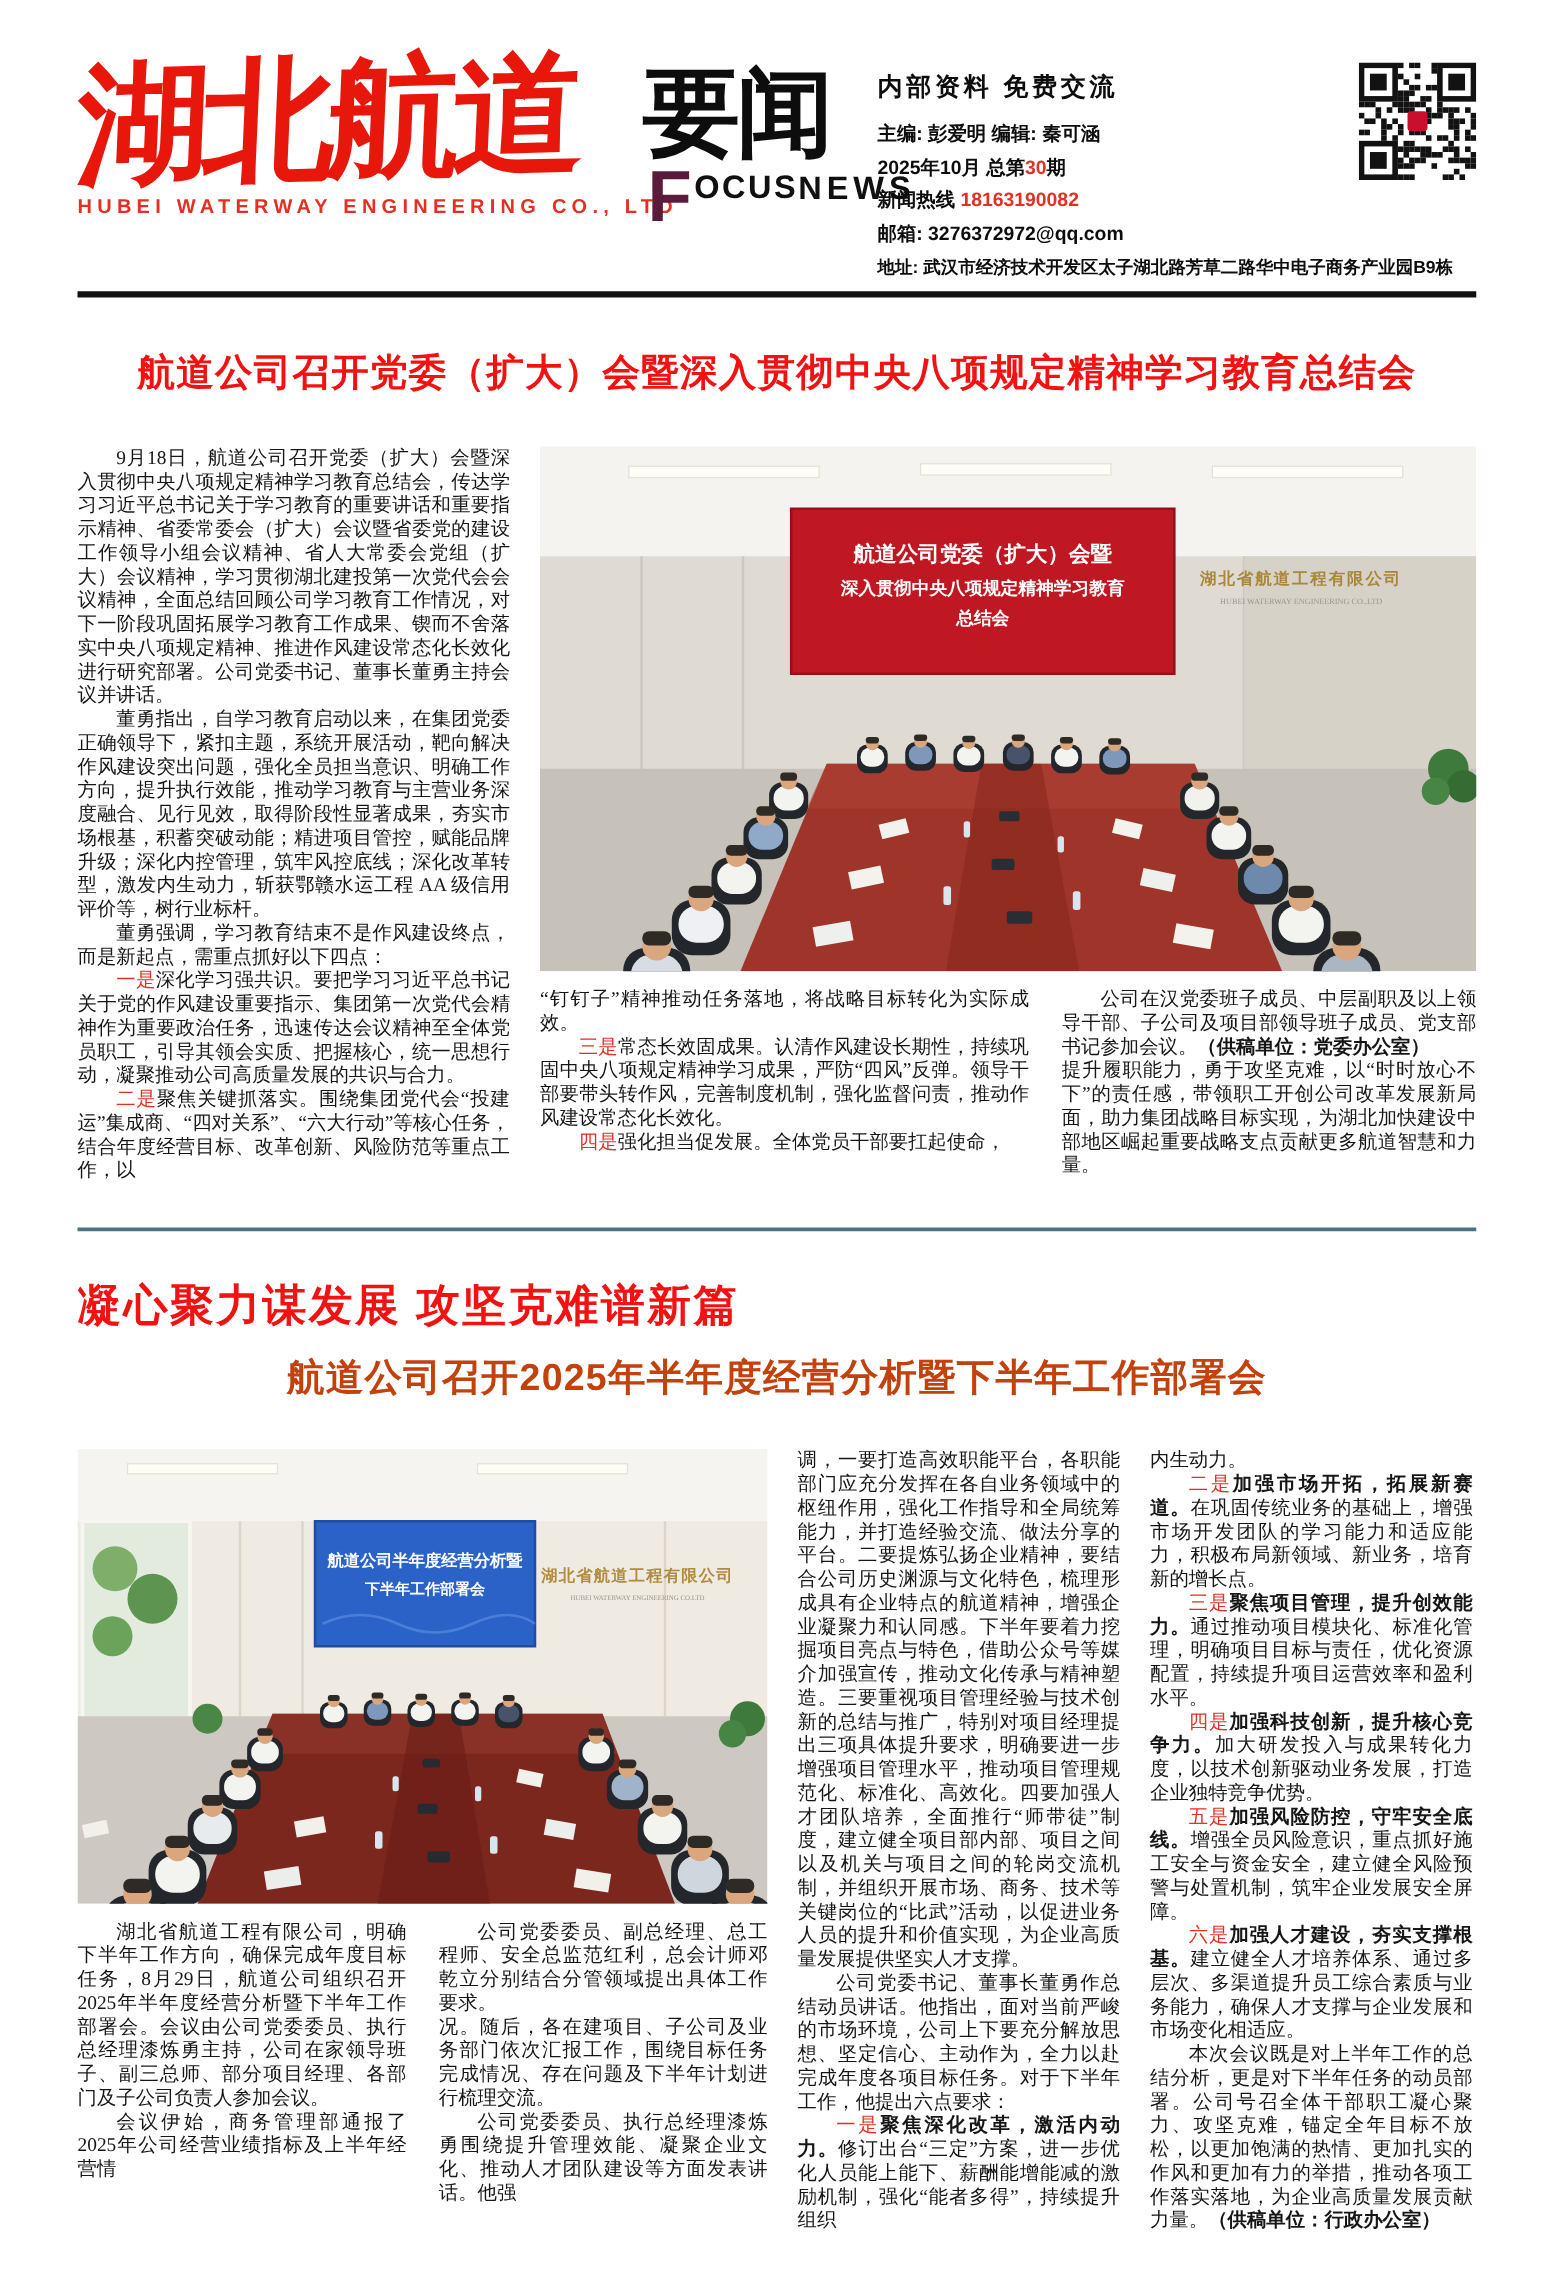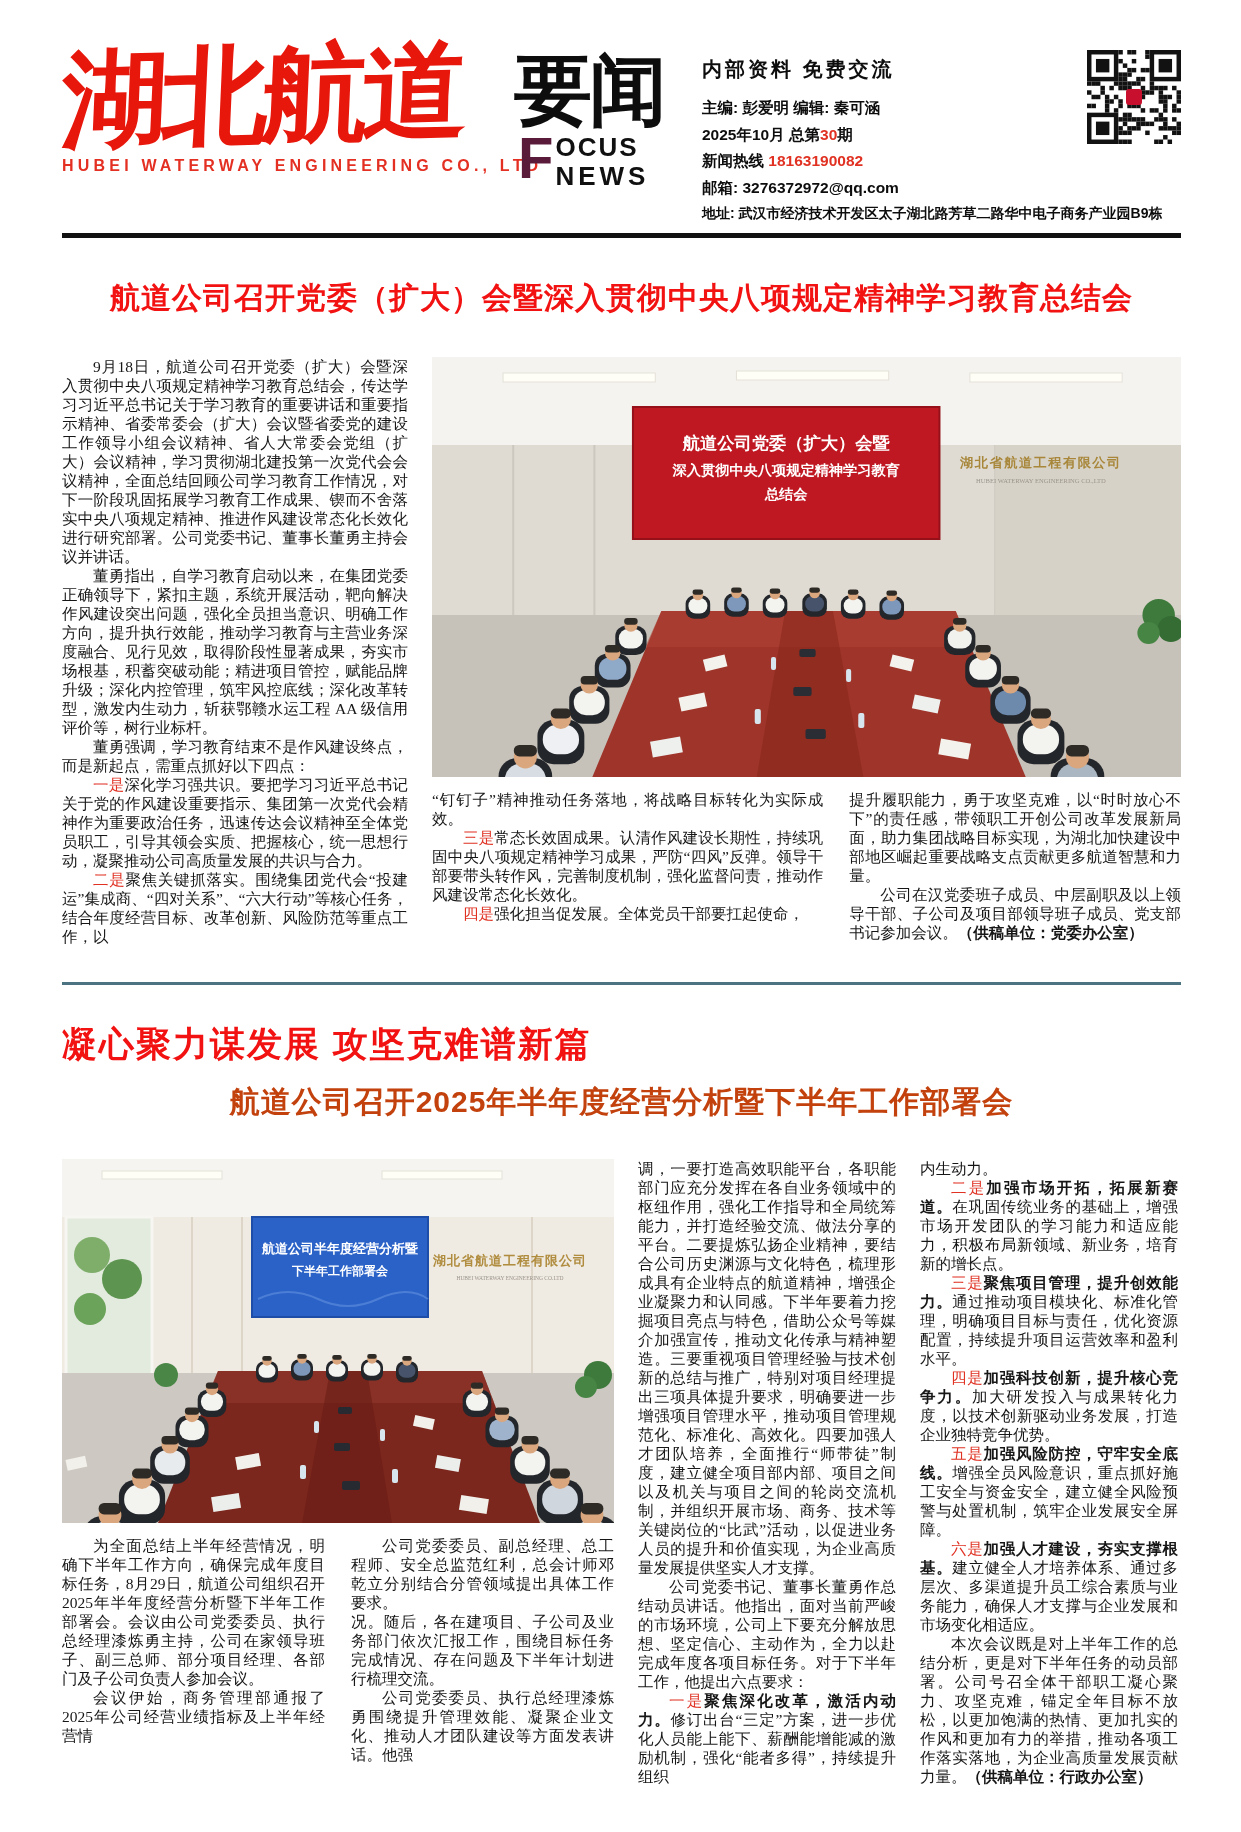--- a/index.html
+++ b/index.html
@@ -12,21 +12,21 @@
   .logo-zh{font-size:106px;line-height:.95;font-weight:900;color:#e8170c;
            letter-spacing:-6px;transform:rotate(-1.5deg) skewX(-4deg);white-space:nowrap;}
   .logo-en{color:#e43023;font-size:16px;letter-spacing:4.2px;margin-top:10px;
            font-family:"Liberation Sans",sans-serif;font-weight:700;white-space:nowrap;}
   .logo-wrap{width:452px;flex:none;}
   .section-wrap{width:170px;flex:none;margin-top:6px;}
   .section-zh{font-size:78px;font-weight:900;letter-spacing:-3px;line-height:1;color:#0d0d0d;}
   .focus-en{display:flex;align-items:flex-start;margin-top:4px;margin-left:4px;
             font-family:"Liberation Sans",sans-serif;}
   .f-big{font-size:58px;line-height:.82;color:#5a1b3b;font-weight:800;}
-  .f-col{display:flex;flex-direction:column;margin-left:2px;}
+  .f-col{display:flex;flex-direction:row;margin-left:2px;align-items:center;}
   .f-ocus{font-size:26px;font-weight:800;letter-spacing:2px;line-height:1;color:#101010;}
   .f-news{font-size:26px;font-weight:800;letter-spacing:4px;line-height:1;margin-top:3px;color:#101010;}
   .info-wrap{flex:1;margin-left:18px;margin-top:10px;position:relative;
              font-family:"Liberation Sans",sans-serif;font-weight:700;}
   .notice{font-size:20px;letter-spacing:3px;margin-bottom:12px;color:#0d0d0d;}
   .meta{font-size:15.5px;line-height:1.72;color:#0d0d0d;width:calc(100% - 108px);}
   .addr{font-size:14px;margin-top:3px;color:#0d0d0d;white-space:nowrap;}
   .red{color:#e03122;}
   .qr{position:absolute;top:-6px;right:0;width:94px;height:94px;}
   .black-rule{height:5px;background:#111;margin-top:10px;}
@@ -354,22 +354,22 @@
                 <rect x="624.6" y="388" width="22.799999999999997" height="11.399999999999999" rx="5.4" fill="#2e2a26"></rect>
               </g>
           </svg>
           <div class="a1-cols">
             <div class="a1-col2 body-text">
                 <p class="para noindent"><span>“钉钉子”精神推动任务落地，将战略目标转化为实际成效。</span></p>
                 <p class="para"><span class="red">三是</span><span>常态长效固成果。认清作风建设长期性，持续巩固中央八项规定精神学习成果，严防“四风”反弹。领导干部要带头转作风，完善制度机制，强化监督问责，推动作风建设常态化长效化。</span></p>
                 <p class="para"><span class="red">四是</span><span>强化担当促发展。全体党员干部要扛起使命，</span></p>
               </div>
             <div class="a1-col3 body-text">
+                <p class="para"><span>公司在汉党委班子成员、中层副职及以上领导干部、子公司及项目部领导班子成员、党支部书记参加会议。</span><span class="bold">（供稿单位：党委办公室）</span></p>
                 <p class="para noindent"><span>提升履职能力，勇于攻坚克难，以“时时放心不下”的责任感，带领职工开创公司改革发展新局面，助力集团战略目标实现，为湖北加快建设中部地区崛起重要战略支点贡献更多航道智慧和力量。</span></p>
-                <p class="para"><span>公司在汉党委班子成员、中层副职及以上领导干部、子公司及项目部领导班子成员、党支部书记参加会议。</span><span class="bold">（供稿单位：党委办公室）</span></p>
               </div>
           </div>
         </div>
       </div>
     </div>
 
     <div class="divider"></div>
 
     <div>
       <div class="a2-title-red">凝心聚力谋发展 攻坚克难谱新篇</div>
@@ -477,21 +477,21 @@
                 <circle cx="498" cy="320" r="9.975" fill="#d9a67e"></circle>
                 <rect x="488.025" y="309.5" width="19.95" height="9.975" rx="4.7250000000000005" fill="#2e2a26"></rect>
                 <rect x="503.6" y="357.2" width="52.800000000000004" height="50.400000000000006" rx="18" fill="#23262b"></rect>
                 <rect x="509.6" y="362.6" width="40.8" height="33.599999999999994" rx="16.200000000000003" fill="#f3f3f0"></rect>
                 <circle cx="530" cy="356" r="11.399999999999999" fill="#d9a67e"></circle>
                 <rect x="518.6" y="344" width="22.799999999999997" height="11.399999999999999" rx="5.4" fill="#2e2a26"></rect>
               </g>
           </svg>
           <div class="a2-left-cols">
             <div class="a2-lc body-text">
-                <p class="para"><span>为全面总结上半年经营情况，明确下半年工作方向，确保完成年度目标任务，8月29日，航道公司组织召开2025年半年度经营分析暨下半年工作部署会。会议由公司党委委员、执行总经理漆炼勇主持，公司在家领导班子、副三总师、部分项目经理、各部门及子公司负责人参加会议。</span></p>
+                <p class="para"><span>湖北省航道工程有限公司，明确下半年工作方向，确保完成年度目标任务，8月29日，航道公司组织召开2025年半年度经营分析暨下半年工作部署会。会议由公司党委委员、执行总经理漆炼勇主持，公司在家领导班子、副三总师、部分项目经理、各部门及子公司负责人参加会议。</span></p>
                 <p class="para"><span>会议伊始，商务管理部通报了2025年公司经营业绩指标及上半年经营情</span></p>
               </div>
             <div class="a2-lc body-text">
                 <p class="para"><span>公司党委委员、副总经理、总工程师、安全总监范红利，总会计师邓乾立分别结合分管领域提出具体工作要求。</span></p>
                 <p class="para noindent"><span>况。随后，各在建项目、子公司及业务部门依次汇报工作，围绕目标任务完成情况、存在问题及下半年计划进行梳理交流。</span></p>
                 <p class="para"><span>公司党委委员、执行总经理漆炼勇围绕提升管理效能、凝聚企业文化、推动人才团队建设等方面发表讲话。他强</span></p>
               </div>
           </div>
         </div>
         <div class="a2-col3 body-text">

